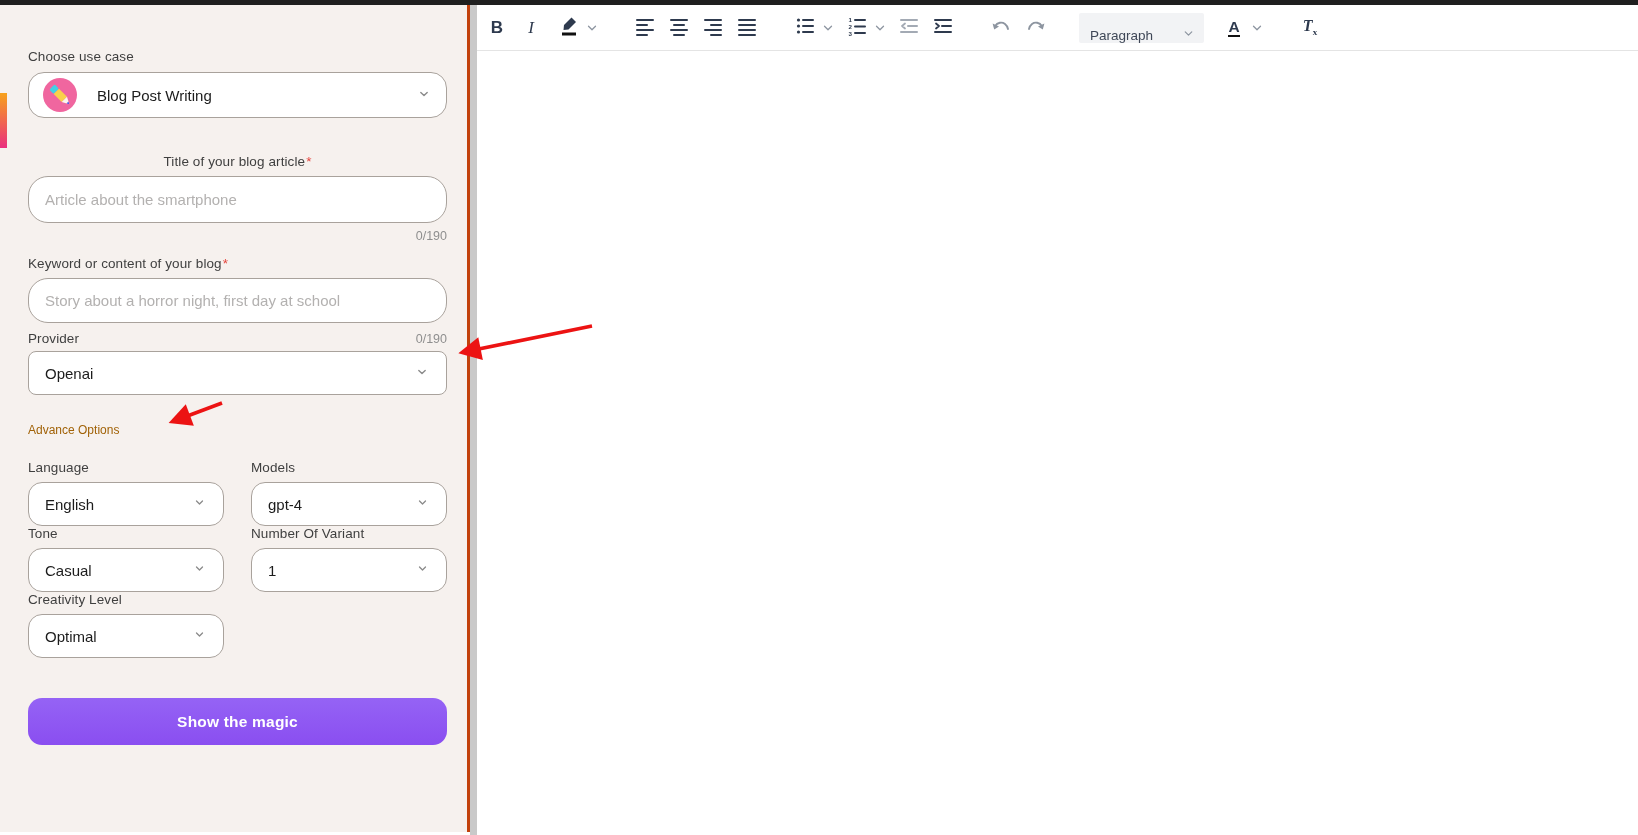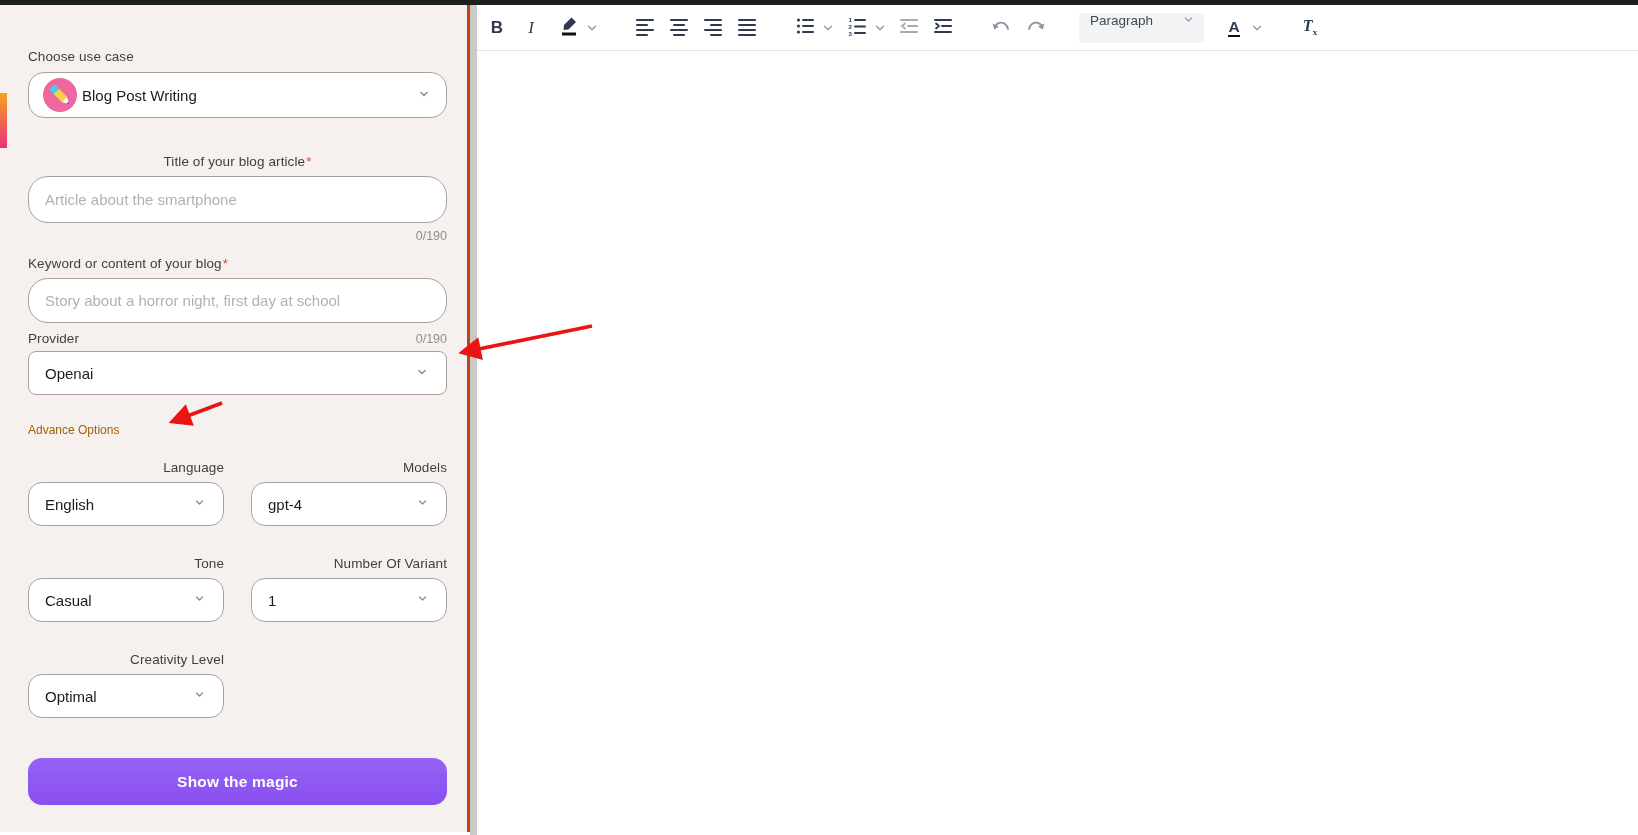--- a/index.html
+++ b/index.html
@@ -23,21 +23,21 @@
   .select-box, .text-input { display:flex; align-items:center; width:100%;
         background:#fff; border:1px solid #a9a29c; border-radius:20px; height:46px;
         padding:0 16px; font-size:15px; color:#1c1c1c; }
   .text-input::placeholder { color:#b3b1b0; }
   .text-input { outline:none; font-family:"Liberation Sans", sans-serif; }
   .select-box { justify-content:space-between; cursor:pointer; }
   .select-box .val { white-space:nowrap; }
   .chev { flex:0 0 auto; margin-left:8px; }
 
   .usecase { height:46px; border-radius:16px; padding:0 14px; }
-  .usecase .left { display:flex; align-items:center; gap:5px; }
+  .usecase .left { display:flex; align-items:center; gap:20px; }
   .uc-icon { width:34px; height:34px; flex:0 0 auto; }
 
   .row-between { display:flex; justify-content:space-between; align-items:center; }
 
   .heading { font-size:12px; font-weight:500; color:#a16207; }
 
   .grid2 { display:grid; grid-template-columns:196px 196px; column-gap:27px; }
   .fld .lbl { display:block; margin-bottom:7px; }
   .sm { height:44px; border-radius:14px; }
 
@@ -63,21 +63,21 @@
              border-bottom:1px solid #e4e4e4; }
   .tb { display:flex; align-items:center; justify-content:center; min-width:28px; height:32px;
         background:none; border:none; border-radius:3px; cursor:pointer; padding:0 2px;
         color:var(--toolbar-icon,#2e3a4e); }
   .tb + .tb { margin-left:6px; }
   .tb.gap { margin-left:30px; }
   .tb.tight { margin-left:0; min-width:18px; }
   .tb-bold { font-size:17px; font-weight:700; }
   .tb-italic { font-size:17px; font-style:italic; font-family:"Liberation Serif", serif; }
   .tb.disabled { cursor:default; }
-  .para-select { display:flex; align-items:flex-start; justify-content:space-between;
+  .para-select { display:flex; align-items:flex-end; justify-content:space-between;
         width:125px; height:30px; margin-left:30px; padding:0 9px 0 11px;
         background:#f2f3f5; border:none; border-radius:2px; cursor:pointer;
         font-size:13.5px; color:#3f4757; }
   .fontA { font-size:15.5px; font-weight:700; border-bottom:2.5px solid #111; line-height:17px; }
   .tx { font-family:"Liberation Serif", serif; font-style:italic; font-size:16px; font-weight:600; }
   .tx sub { font-style:normal; font-size:9px; font-weight:700; }
 
   .canvas { position:absolute; top:99px; left:0; width:1161px; height:731px; background:#fff; }
 
   
@@ -137,21 +137,21 @@
         <span class="chev">
           <svg width="16" height="16" viewBox="0 0 20 20">
               <polyline points="6,8 10,12 14,8" fill="none" stroke="#8a8a8a" stroke-width="1.7" stroke-linecap="round" stroke-linejoin="round"></polyline>
             </svg>
         </span>
       </div>
 
       
       <div class="heading" style="margin-top:28px;">Advance Options</div>
 
-      <div class="grid2" style="margin-top:23px; row-gap:30px;text-align:right;">
+      <div class="grid2" style="margin-top:23px; ">
         <div class="fld">
           <span class="lbl">Language</span>
           <div class="select-box sm">
             <span class="val">English</span>
             <span class="chev">
               <svg width="15" height="15" viewBox="0 0 20 20">
                   <polyline points="6,8 10,12 14,8" fill="none" stroke="#8a8a8a" stroke-width="1.7" stroke-linecap="round" stroke-linejoin="round"></polyline>
                 </svg>
             </span>
           </div>

